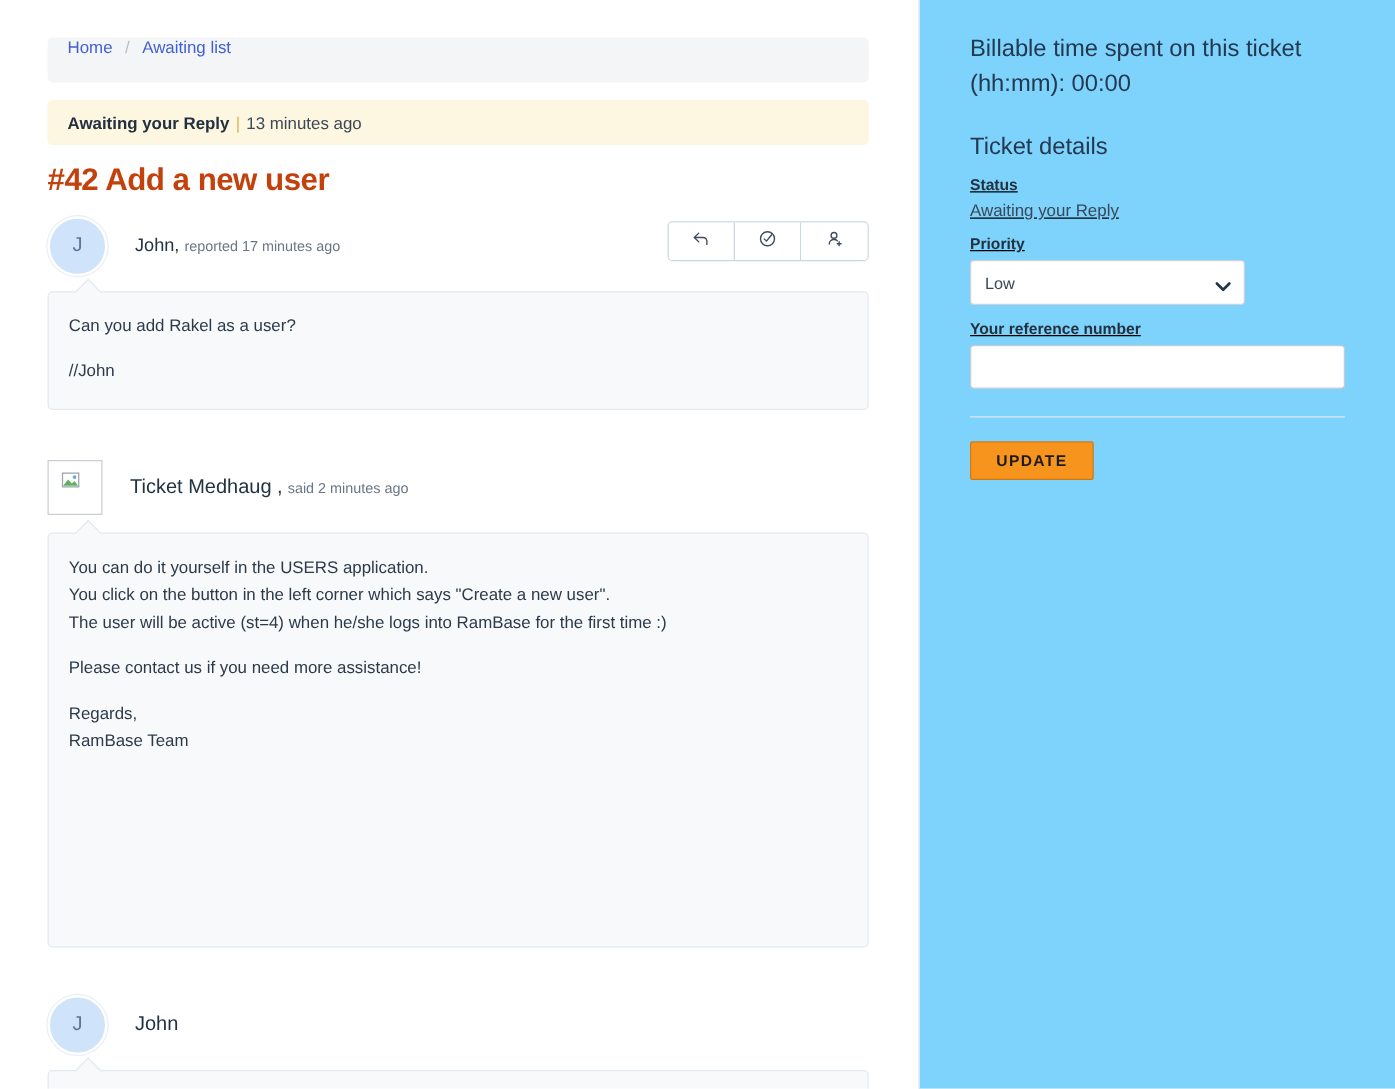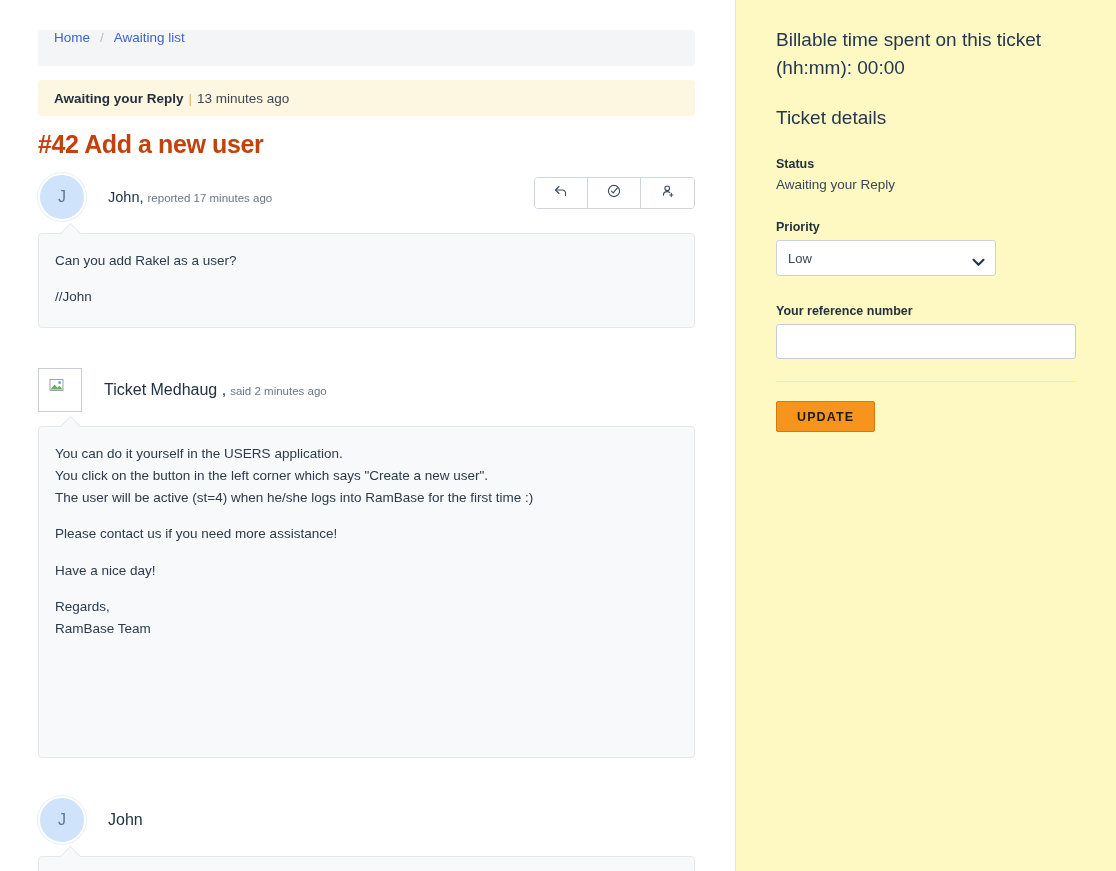--- a/index.html
+++ b/index.html
@@ -129,39 +129,39 @@
   .bubble p:last-child { margin-bottom: 0; }
   .bubble.tall { min-height: 332px; }
   .bubble.reply-box { padding: 20px 18px; min-height: 70px; }
 
   .spacer-24 { height: 24px; }
 
   
   .sidebar {
     width: 381px;
     height: 871px;
-    background: #fef9c3;
+    background: #7dd3fc;
     border-left: 1px solid #dfe4ec;
     padding: 26px 40px 12px 40px;
     overflow: hidden;
   }
   .billable {
     font-size: 19px;
     color: #24384f;
     line-height: 1.45;
     margin: 0;
     font-weight: normal;
   }
   .details-h {
     font-size: 19px;
     color: #24384f;
     margin: 26px 0 0 0;
     font-weight: normal;
   }
-  .fld { margin-top: 28px; }
+  .fld { margin-top: 12px; text-decoration: underline; }
   .fld-label {
     font-size: 12.5px;
     font-weight: bold;
     color: #23313f;
     margin-bottom: 6px;
   }
   .req { color: #d32020; font-size: 13px; margin-left: 3px; }
   .fld-value { font-size: 13.5px; color: #3a4756; }
 
   .sel-wrap { position: relative; width: 220px; }
@@ -294,21 +294,20 @@
         <span class="name">Ticket Medhaug ,</span>
         <span class="meta">said 2 minutes ago</span>
       </div>
     </div>
 
     <div class="bubble tall">
       <p style="white-space:pre-line">You can do it yourself in the USERS application.
 You click on the button in the left corner which says "Create a new user".
 The user will be active (st=4) when he/she logs into RamBase for the first time :)</p>
       <p>Please contact us if you need more assistance!</p>
-      <p>Have a nice day!</p>
       <p style="white-space:pre-line">Regards,
 RamBase Team</p>
     </div>
 
     <div class="spacer-24"></div>
 
     <div class="msg-head">
       <div class="avatar">
         <span>J</span>
       </div>

